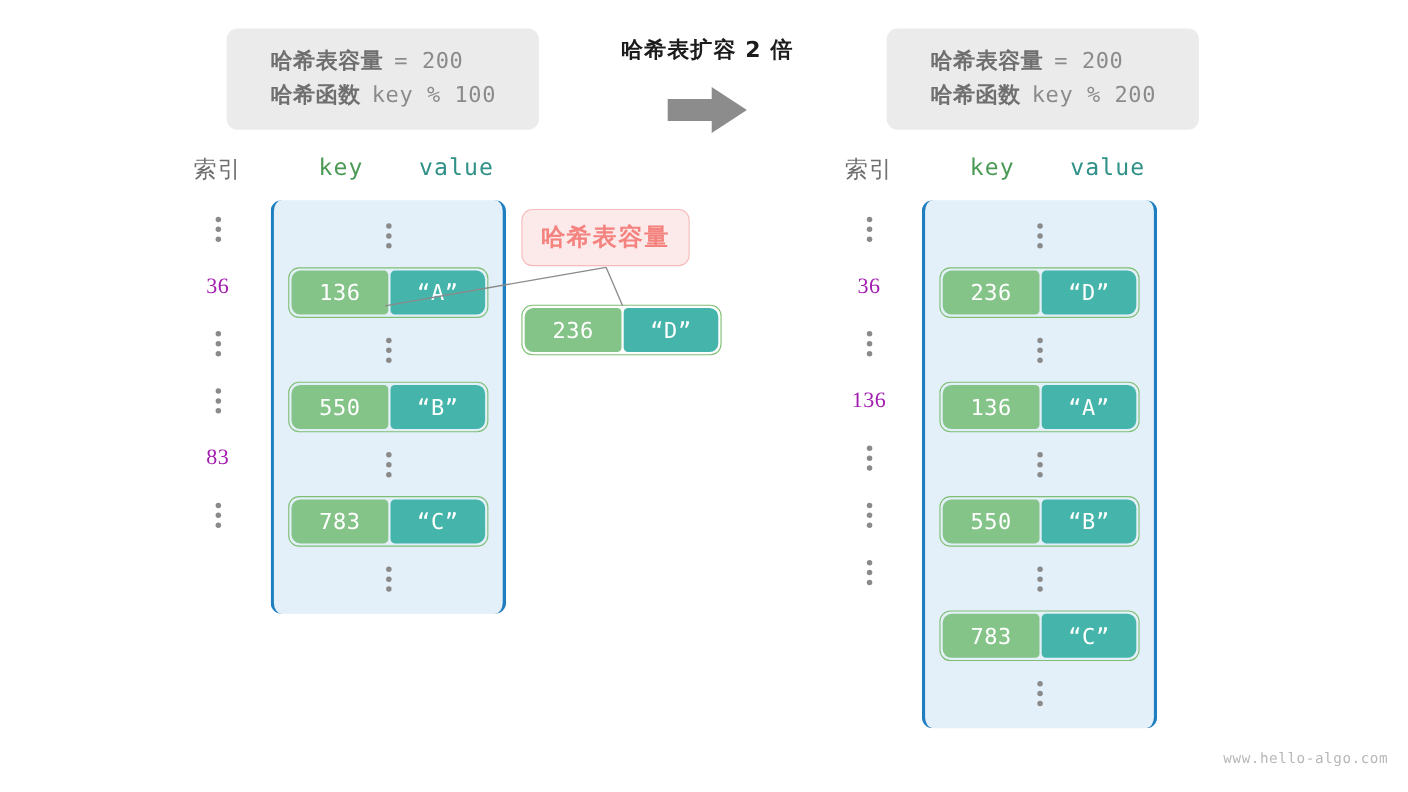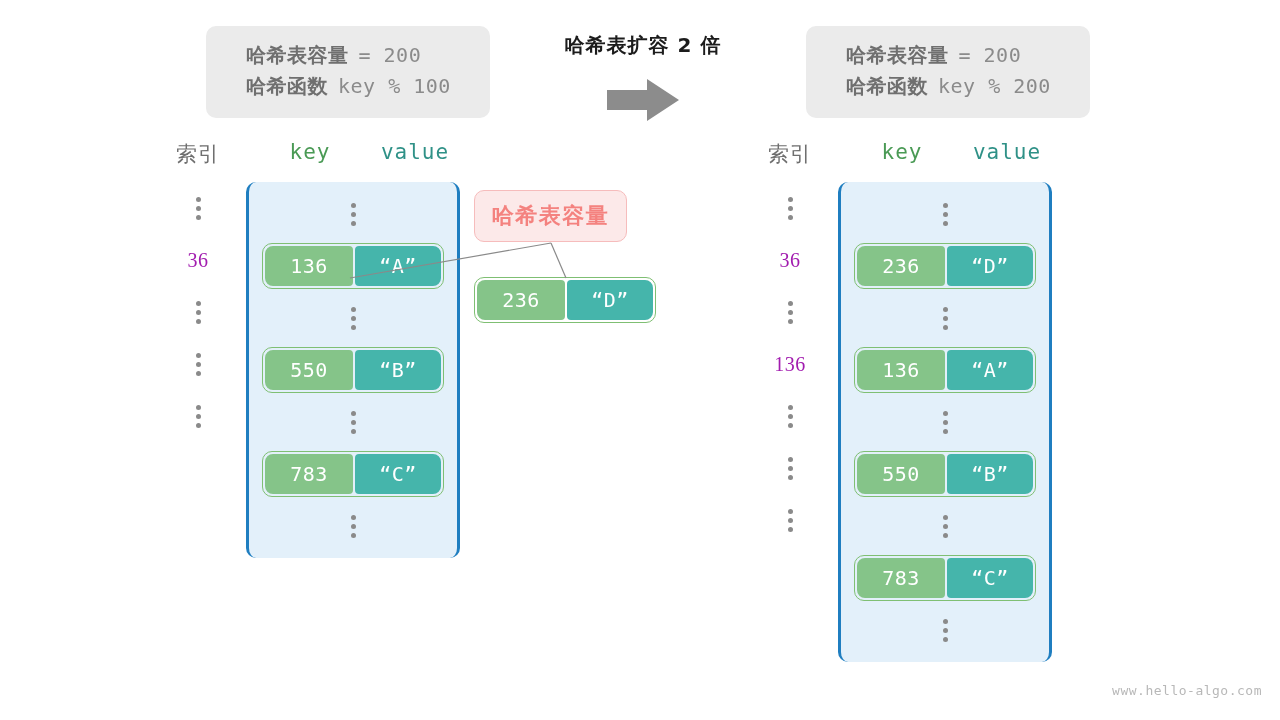--- a/index.html
+++ b/index.html
@@ -305,20 +305,23 @@
           </div>
         </div>
         <div class="row">
           <div class="vdots">
             <i></i>
             <i></i>
             <i></i>
           </div>
         </div>
         <div class="row">
+          <span class="index-label">83</span>
+        </div>
+        <div class="row">
           <div class="vdots">
             <i></i>
             <i></i>
             <i></i>
           </div>
         </div>
       </div>
     <div class="slots-col" id="slots-col-left">
         <div class="row">
           <div class="vdots">

